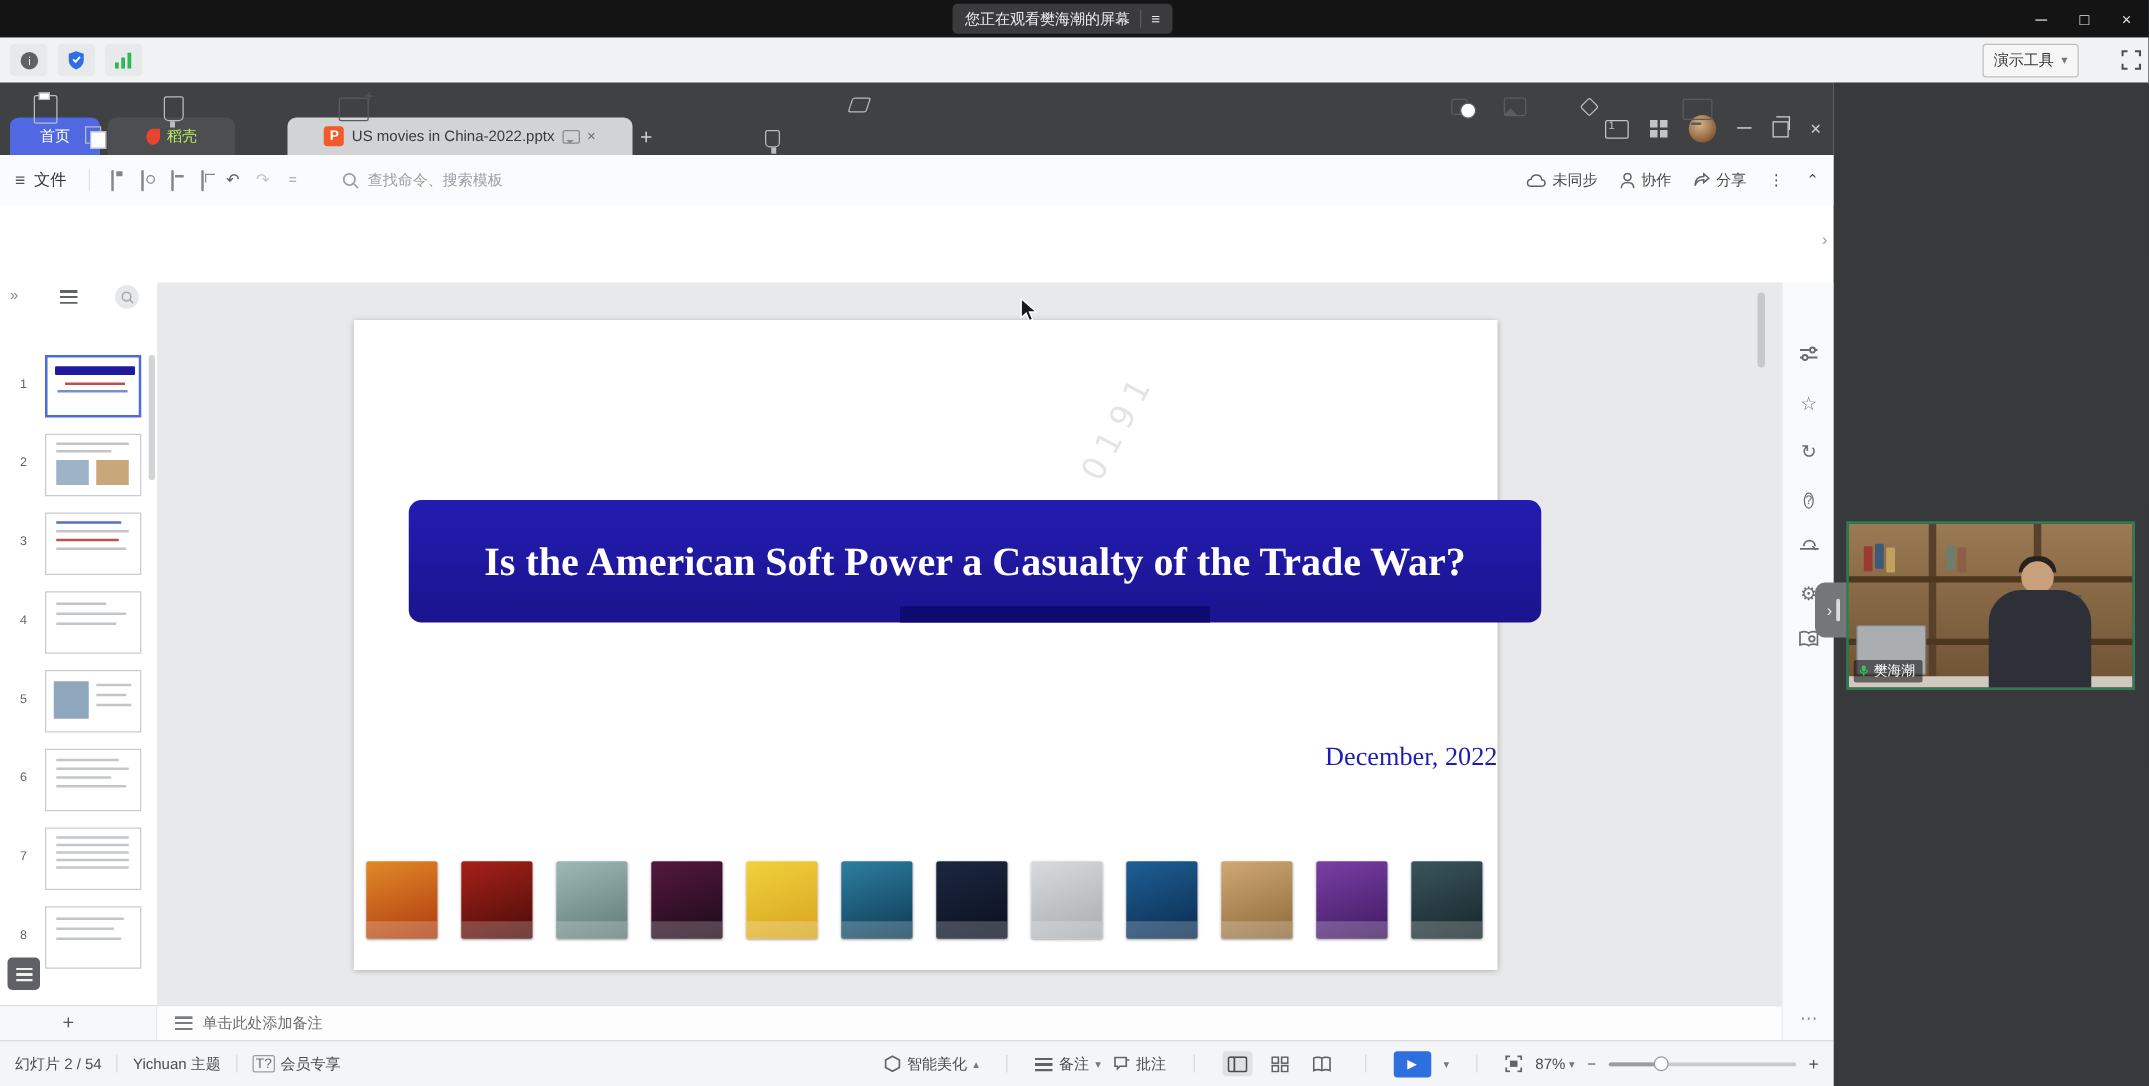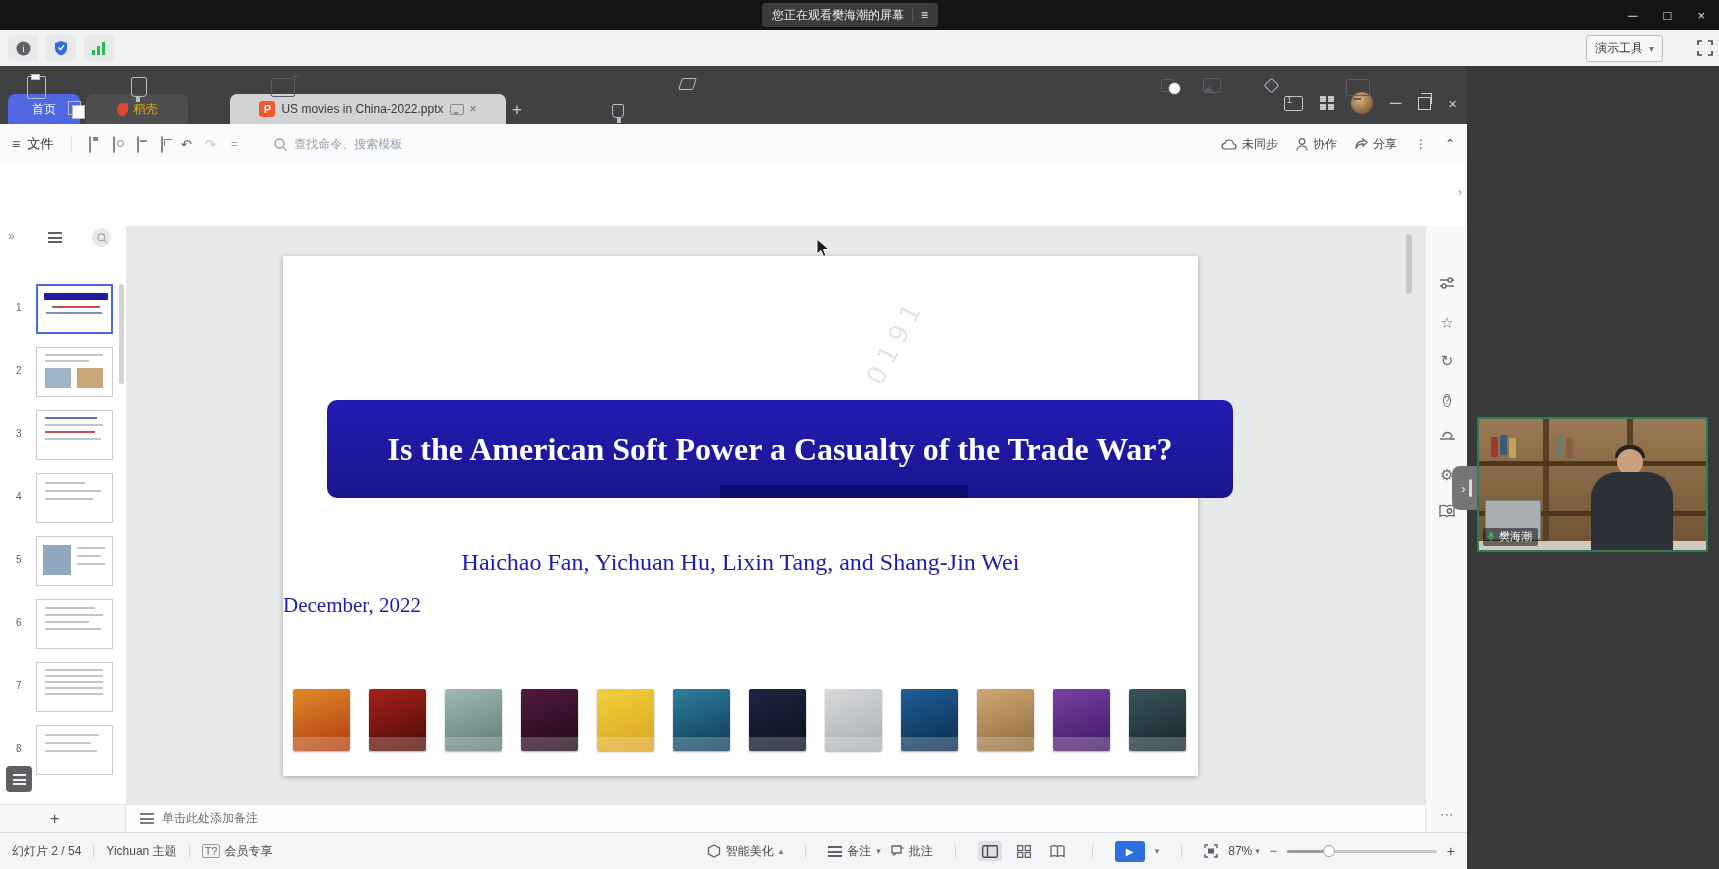--- a/index.html
+++ b/index.html
@@ -26,21 +26,21 @@
   #presenter{left:1586px;top:5px;height:25px;background:#f6f6f6;border:1px solid #bfbfbf;
       border-radius:3px;font-size:12px;color:#333;padding:0 8px;gap:6px;}
 
   
   #wps{left:0;top:66px;width:1467px;height:803px;background:#fff;}
   
   #tabbar{left:0;top:0;width:1467px;height:58px;background:#3f4143;}
   .tab{position:absolute;bottom:0;height:30px;border-radius:7px 7px 0 0;font-size:12px;
        display:flex;align-items:center;justify-content:center;gap:6px;box-sizing:border-box;}
   #tab-home{left:8px;width:72px;background:#5168e3;color:#fff;}
-  #tab-docer{left:86px;width:102px;background:#4c4e50;color:#eab308;margin-top:39px;}
+  #tab-docer{left:86px;width:102px;background:#4c4e50;color:#bef264;margin-top:39px;}
   .docer-ic{width:11px;height:13px;background:#e6452f;border-radius:50% 0 50% 50%;}
   #tab-doc{left:230px;width:276px;background:#d2d3d5;color:#3a3a3a;padding:0 8px;}
   .pptx-ic{width:16px;height:16px;background:#f25a29;border-radius:3px;color:#fff;
       font-size:11px;font-weight:bold;display:flex;align-items:center;justify-content:center;flex:0 0 auto;}
   .bub{width:12px;height:9px;border:1.4px solid #8a8a8a;border-radius:2px;position:relative;}
   .bub::after{content:"";position:absolute;left:2px;bottom:-4px;border:3px solid transparent;border-top-color:#8a8a8a;}
   #tab-plus{left:512px;bottom:4px;color:#cfcfcf;font-size:17px;}
   #tabbar-right{right:10px;top:26px;gap:17px;color:#cfcfcf;}
   .ic-1view{width:17px;height:13px;border:1.4px solid #c4c4c4;border-radius:2px;position:relative;}
   .ic-1view::before{content:"1";position:absolute;left:2px;top:-2px;font-size:9px;color:#c4c4c4;}
@@ -129,21 +129,21 @@
   #canvas{left:126px;top:160px;width:1299px;height:578px;background:#e8e9eb;}
   #slide{position:absolute;left:157px;top:30px;width:915px;height:520px;background:#fff;box-shadow:0 1px 5px rgba(0,0,0,.3);}
   #wm{position:absolute;left:565px;top:70px;transform:rotate(-62deg);color:rgba(130,130,135,.22);
       font-size:26px;letter-spacing:7px;font-family:"DejaVu Sans",sans-serif;}
   #banner{position:absolute;left:4px;top:144px;width:906px;height:98px;border-radius:10px;
       background:linear-gradient(180deg,#241cb2,#1a148e);display:flex;align-items:center;justify-content:center;margin-left:40px;}
   #banner .t{color:#fff;font-family:"Liberation Serif","DejaVu Serif",serif;font-weight:bold;font-size:32px;white-space:nowrap;}
   #darkstrip{position:absolute;left:437px;top:229px;width:248px;height:13px;background:#0d0a72;}
   #authors{position:absolute;left:0;top:293px;width:915px;text-align:center;color:#1c1cb4;
       font-family:"Liberation Serif","DejaVu Serif",serif;font-size:24px;}
-  #sdate{position:absolute;left:0;top:337px;width:915px;text-align:left;color:#1c1cb4;
+  #sdate{position:absolute;left:0;top:337px;width:915px;text-align:right;color:#1c1cb4;
       font-family:"Liberation Serif","DejaVu Serif",serif;font-size:21px;}
   #posters{position:absolute;left:10px;top:433px;width:896px;height:64px;display:flex;gap:19px;}
   .poster{width:57px;height:62px;border-radius:2px;box-shadow:0 1px 2px rgba(0,0,0,.35);position:relative;overflow:hidden;}
   .poster::after{content:"";position:absolute;left:0;bottom:0;width:100%;height:14px;background:rgba(255,255,255,.22);}
   #cv-scroll{position:absolute;left:1280px;top:8px;width:6px;height:60px;background:#c7c8ca;border-radius:3px;}
   #cursor{position:absolute;left:690px;top:12px;}
 
   
   #rstrip{left:1425px;top:160px;width:42px;height:606px;background:#f8f9fa;border-left:1px solid #e4e5e7;box-sizing:border-box;}
   .rsic{position:absolute;left:0;width:42px;text-align:center;color:#6a6d70;font-size:15px;}
@@ -609,21 +609,20 @@
       <span>+</span>
     </div>
 
     <div id="canvas" class="abs">
       <div id="slide">
         <span id="wm">0191</span>
         <div id="banner">
           <span class="t">Is the American Soft Power a Casualty of the Trade War?</span>
         </div>
         <div id="darkstrip"></div>
-        <div id="authors">Haichao Fan, Yichuan Hu, Lixin Tang, and Shang-Jin Wei</div>
         <div id="sdate">December, 2022</div>
         <div id="posters">
             <div class="poster" style="background: linear-gradient(160deg, rgb(224, 138, 40), rgb(176, 58, 16));"></div>
             <div class="poster" style="background: linear-gradient(160deg, rgb(168, 32, 26), rgb(74, 13, 8));"></div>
             <div class="poster" style="background: linear-gradient(160deg, rgb(159, 185, 182), rgb(95, 122, 120));"></div>
             <div class="poster" style="background: linear-gradient(160deg, rgb(85, 24, 63), rgb(29, 10, 24));"></div>
             <div class="poster" style="background: linear-gradient(160deg, rgb(240, 209, 60), rgb(216, 164, 32));"></div>
             <div class="poster" style="background: linear-gradient(160deg, rgb(46, 127, 160), rgb(13, 58, 84));"></div>
             <div class="poster" style="background: linear-gradient(160deg, rgb(28, 39, 64), rgb(10, 16, 31));"></div>
             <div class="poster" style="background: linear-gradient(160deg, rgb(216, 218, 220), rgb(169, 173, 176));"></div>

